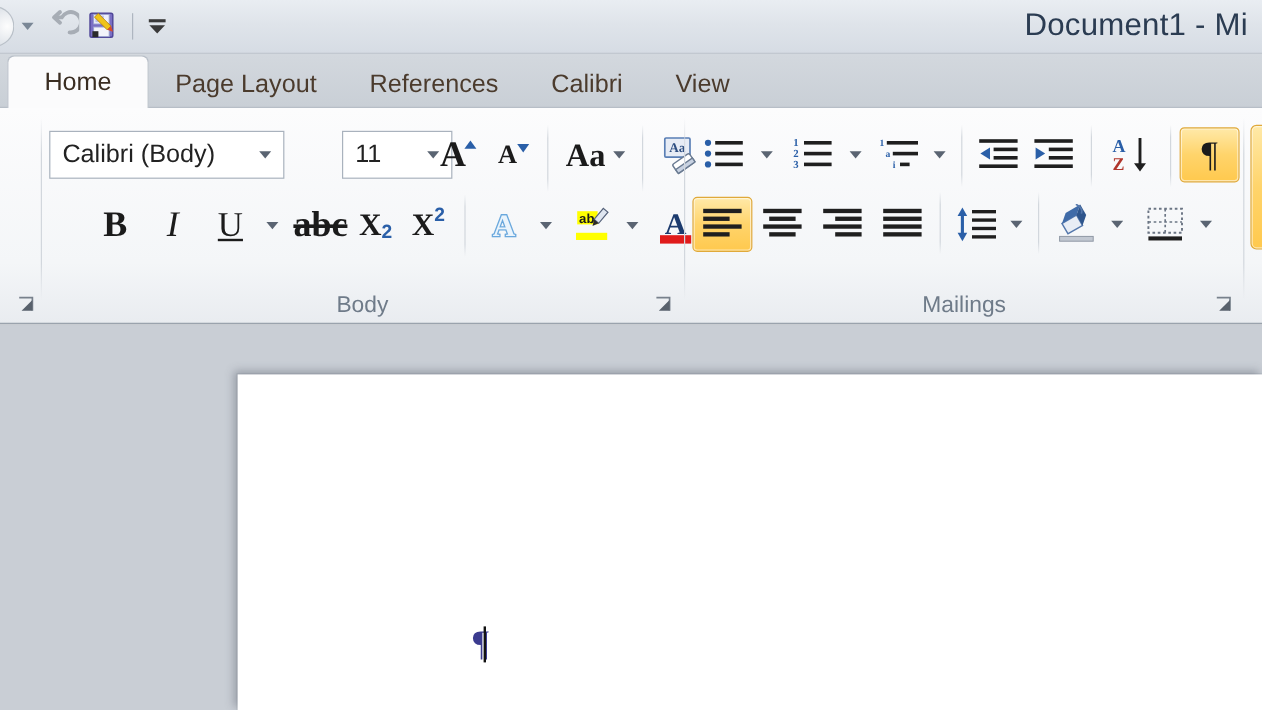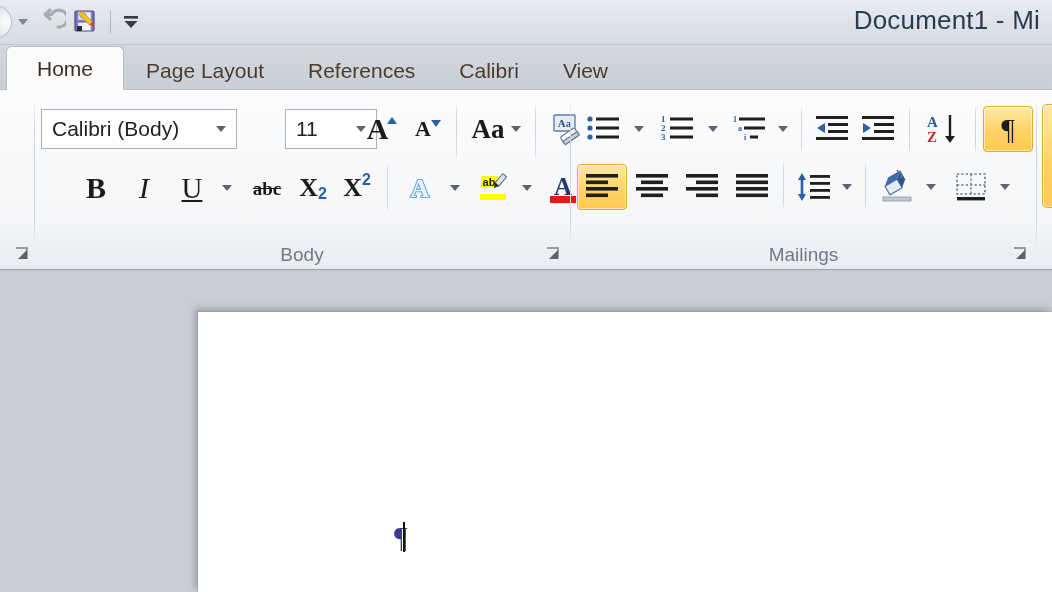--- a/index.html
+++ b/index.html
@@ -272,21 +272,21 @@
         <div class="btn" style="left:88px; top:76px; width:42px; height:44px;">
           <span class="glyph" style="font-size:30px; font-style:italic;">I</span>
         </div>
         <div class="btn" style="left:136px; top:76px; width:42px; height:44px;">
           <span class="glyph" style="font-size:29px; text-decoration:underline;">U</span>
         </div>
         <div class="btn" style="left:180px; top:76px; width:24px; height:44px;">
           <span class="caret sm"></span>
         </div>
         <div class="btn" style="left:208px; top:76px; width:48px; height:44px;">
-          <span class="glyph" style="font-size:19px; font-weight:bold; text-decoration:line-through;">abc</span>
+          <span class="glyph" style="font-size:30px; font-weight:bold; text-decoration:line-through;">abc</span>
         </div>
         <div class="btn" style="left:256px; top:76px; width:44px; height:44px;">
           <span class="glyph" style="font-size:26px; font-weight:bold;">X</span>
             <span style="font-size:16px;font-weight:bold;color:#2a5fa8;align-self:flex-end;margin-bottom:6px;">2</span>
         </div>
         <div class="btn" style="left:300px; top:76px; width:44px; height:44px;">
           <span class="glyph" style="font-size:26px; font-weight:bold;">X</span>
             <span style="font-size:16px;font-weight:bold;color:#2a5fa8;align-self:flex-start;margin-top:4px;">2</span>
         </div>
 

